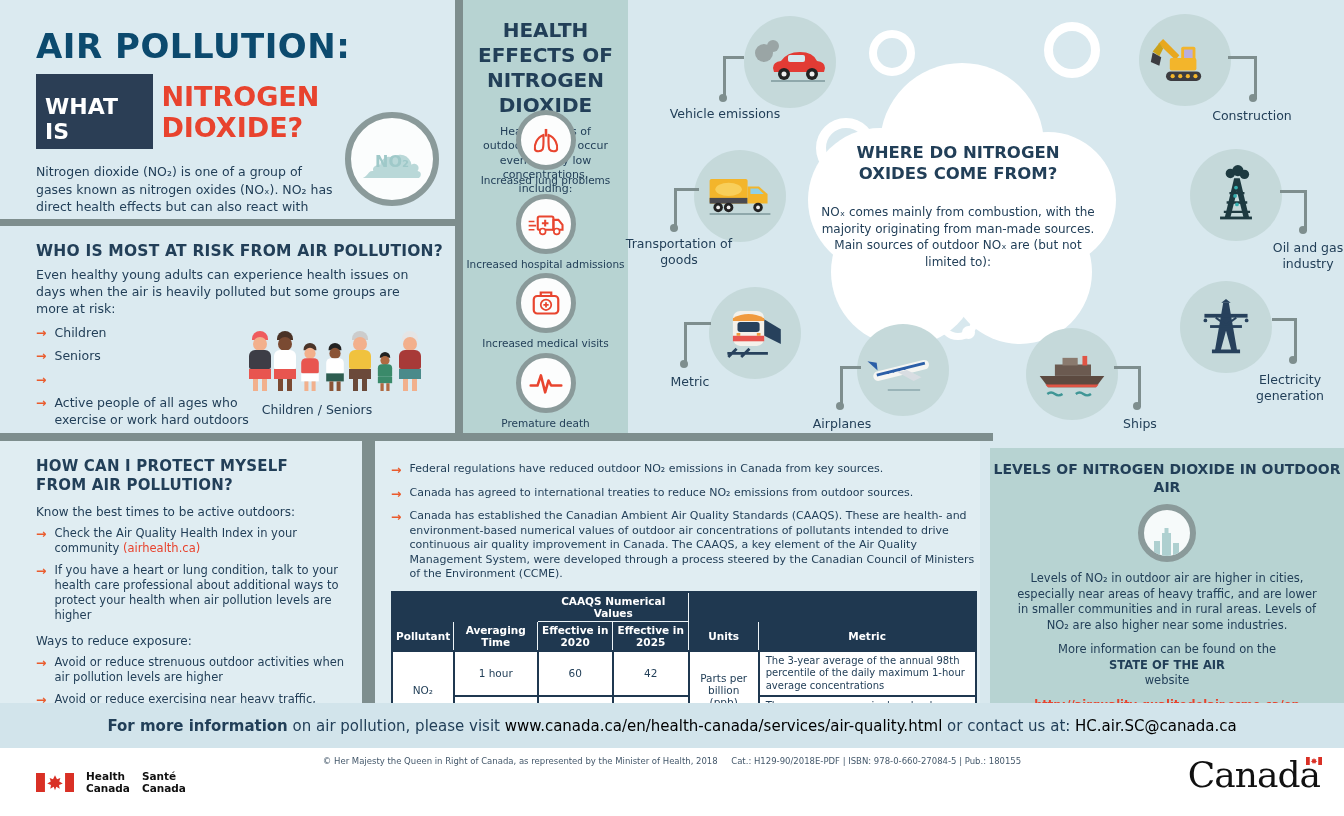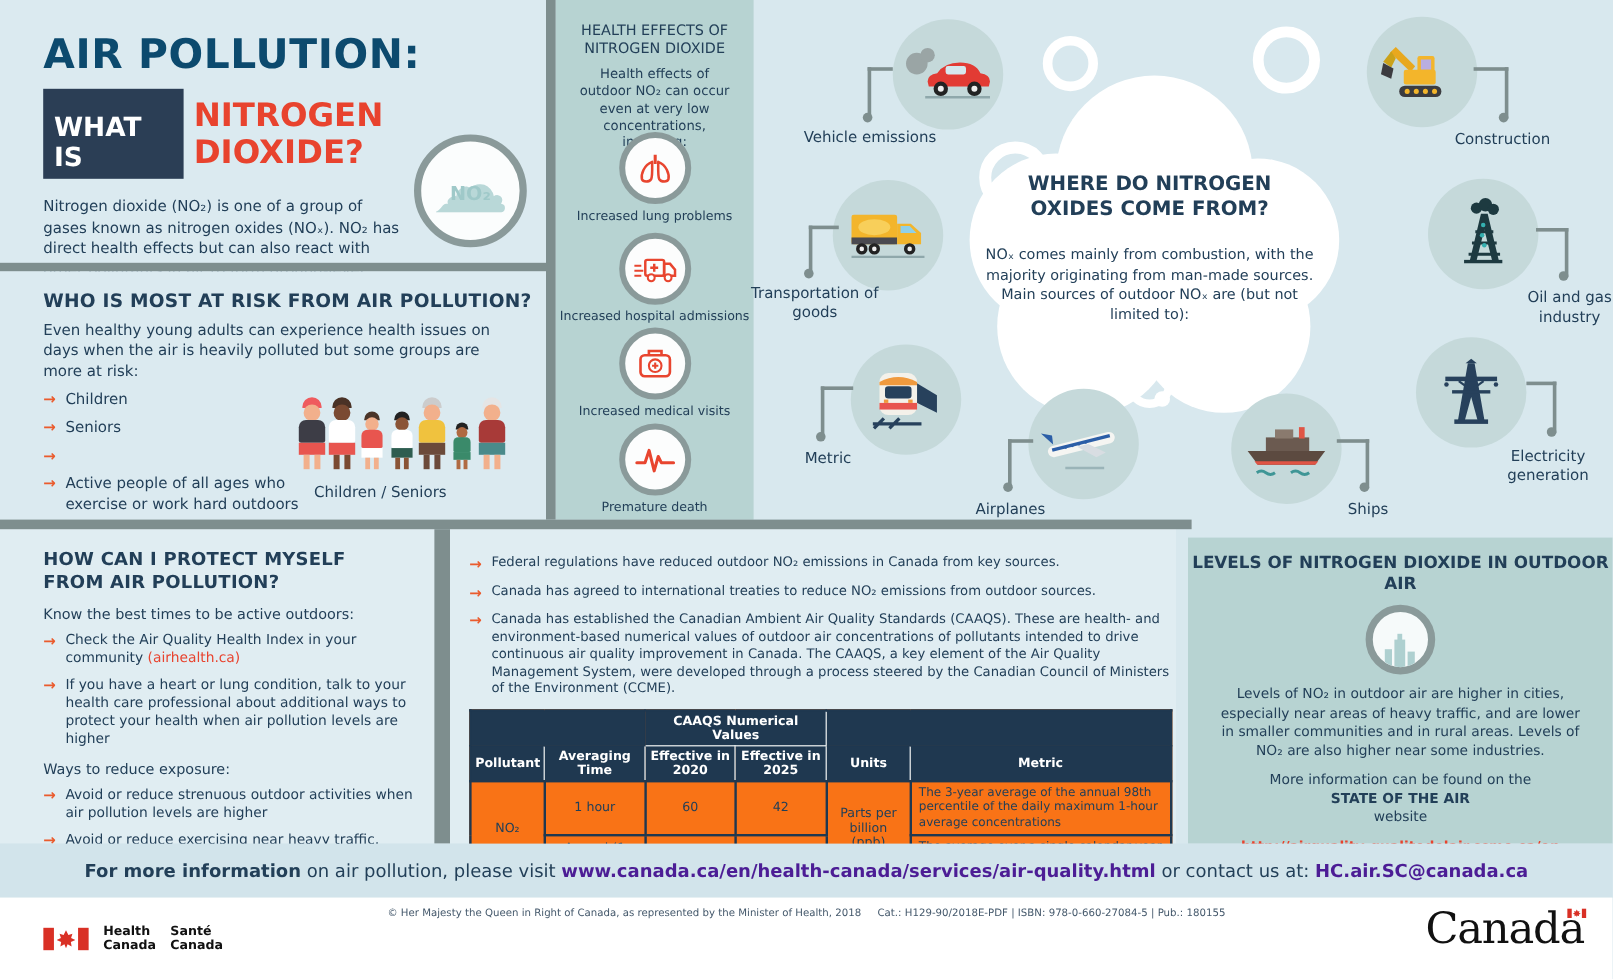--- a/index.html
+++ b/index.html
@@ -30,21 +30,21 @@
   .p-head{width:14px;height:14px;border-radius:50%;}
   .p-top{width:22px;height:19px;border-radius:6px 6px 2px 2px;margin-top:-1px;}
   .p-bottom{width:22px;height:10px;}
   .p-legs{display:flex;gap:4px;}
   .p-leg{width:5px;height:12px;}
   .scale8{transform:scale(.8);transform-origin:bottom center;}
   .scale65{transform:scale(.65);transform-origin:bottom center;}
   .people-caption{position:absolute;right:58px;bottom:16px;width:160px;text-align:center;font-size:12.5px;}
   
   .health-panel{left:463px;top:0;width:165px;height:433px;background:#b7d3d2;text-align:center;}
-  .health-title{font-size:12px;font-weight:normal;line-height:1.25;padding-top:18px;}
+  .health-title{font-size:20px;font-weight:bold;line-height:1.25;padding-top:18px;}
   .health-sub{font-size:11px;line-height:1.3;margin-top:7px;padding:0 14px;}
   .health-item{position:absolute;left:0;width:165px;}
   .icon-circle{width:50px;height:50px;border:5px solid #8a9a9a;border-radius:50%;background:#fcfdfd;
                margin:0 auto;display:flex;align-items:center;justify-content:center;}
   .health-label{font-size:10.5px;margin-top:4px;line-height:1.2;}
   
   .cloud-circle{position:absolute;background:#fff;border-radius:50%;}
   .cloud-fill{position:absolute;background:#fff;border-radius:40px;}
   .ring{position:absolute;border-radius:50%;border-style:solid;border-color:#fff;}
   .dot-solid{position:absolute;border-radius:50%;background:#fff;}
@@ -63,38 +63,38 @@
   .protect-panel{left:0;top:441px;width:362px;height:262px;background:#e0edf2;padding:16px 0 0 36px;}
   .protect-panel .section-title{font-size:15px;width:270px;line-height:1.25;}
   .sub-head{font-size:12px;margin-top:10px;}
   .protect-b{width:292px;font-size:11.5px;}
   .red-link{color:#e8432e;}
   
   .action-panel{left:375px;top:441px;width:605px;height:262px;background:#e0edf2;padding:14px 0 0 16px;}
   .action-panel .section-title{font-size:14px;}
   .action-b{width:566px;font-size:11px;margin-top:5px;}
   .caaqs-table{border-collapse:collapse;margin-top:9px;width:586px;font-size:10.5px;
-               border:2px solid #1f3850;background:#f97316;}
+               border:2px solid #1f3850;background:#ffffff;}
   .caaqs-table th{background:#1f3850;color:#fff;border:1.5px solid #edf4f7;font-size:10.5px;padding:2px 3px;}
   .caaqs-table td{border:2px solid #1f3850;text-align:center;padding:2px 4px;color:#223f58;}
   .caaqs-table .metric-cell{text-align:left;font-size:10px;line-height:1.25;padding:3px 6px;}
   .caaqs-table .grp-empty{background:#1f3850;border:1.5px solid #1f3850;}
   
   .levels-panel{left:990px;top:448px;width:354px;height:255px;background:#b7d3d2;text-align:center;}
   .levels-title{font-size:14px;font-weight:bold;line-height:1.3;padding-top:12px;}
   .levels-circle{width:46px;height:46px;border:6px solid #8a9a9a;border-radius:50%;background:#f6fafa;
                  margin:8px auto 0;display:flex;align-items:flex-end;justify-content:center;overflow:hidden;}
   .levels-desc{font-size:11.5px;line-height:1.35;margin-top:9px;padding:0 22px;}
   .levels-more{font-size:11.5px;line-height:1.35;margin-top:9px;}
   .levels-link{font-size:11.5px;font-weight:bold;color:#e8432e;margin-top:9px;}
   
   .footer-band{left:0;top:703px;width:1344px;height:45px;background:#d2e4eb;display:flex;
                align-items:center;justify-content:center;font-size:15px;}
   .footer-band .b{font-weight:bold;}
-  .footer-band .r{color:#4c1d95;font-weight:bold;}
+  .footer-band .r{color:#000000;font-weight:normal;}
   
   .bottom-bar{left:0;top:748px;width:1344px;height:68px;background:#ffffff;}
   .gov-logo{position:absolute;left:36px;top:22px;display:flex;align-items:center;}
   .gov-logo-text{font-size:10.5px;font-weight:bold;color:#111;line-height:1.15;margin-left:12px;white-space:pre-line;}
   .copyright{position:absolute;left:0;right:0;top:8px;text-align:center;font-size:8.5px;color:#44586b;}
   .wordmark{position:absolute;right:24px;top:6px;font-family:"DejaVu Serif",serif;font-size:36px;
             color:#111;letter-spacing:-1px;}
   .wordmark-flag{position:absolute;right:-2px;top:3px;}
 </style>
 </head>

